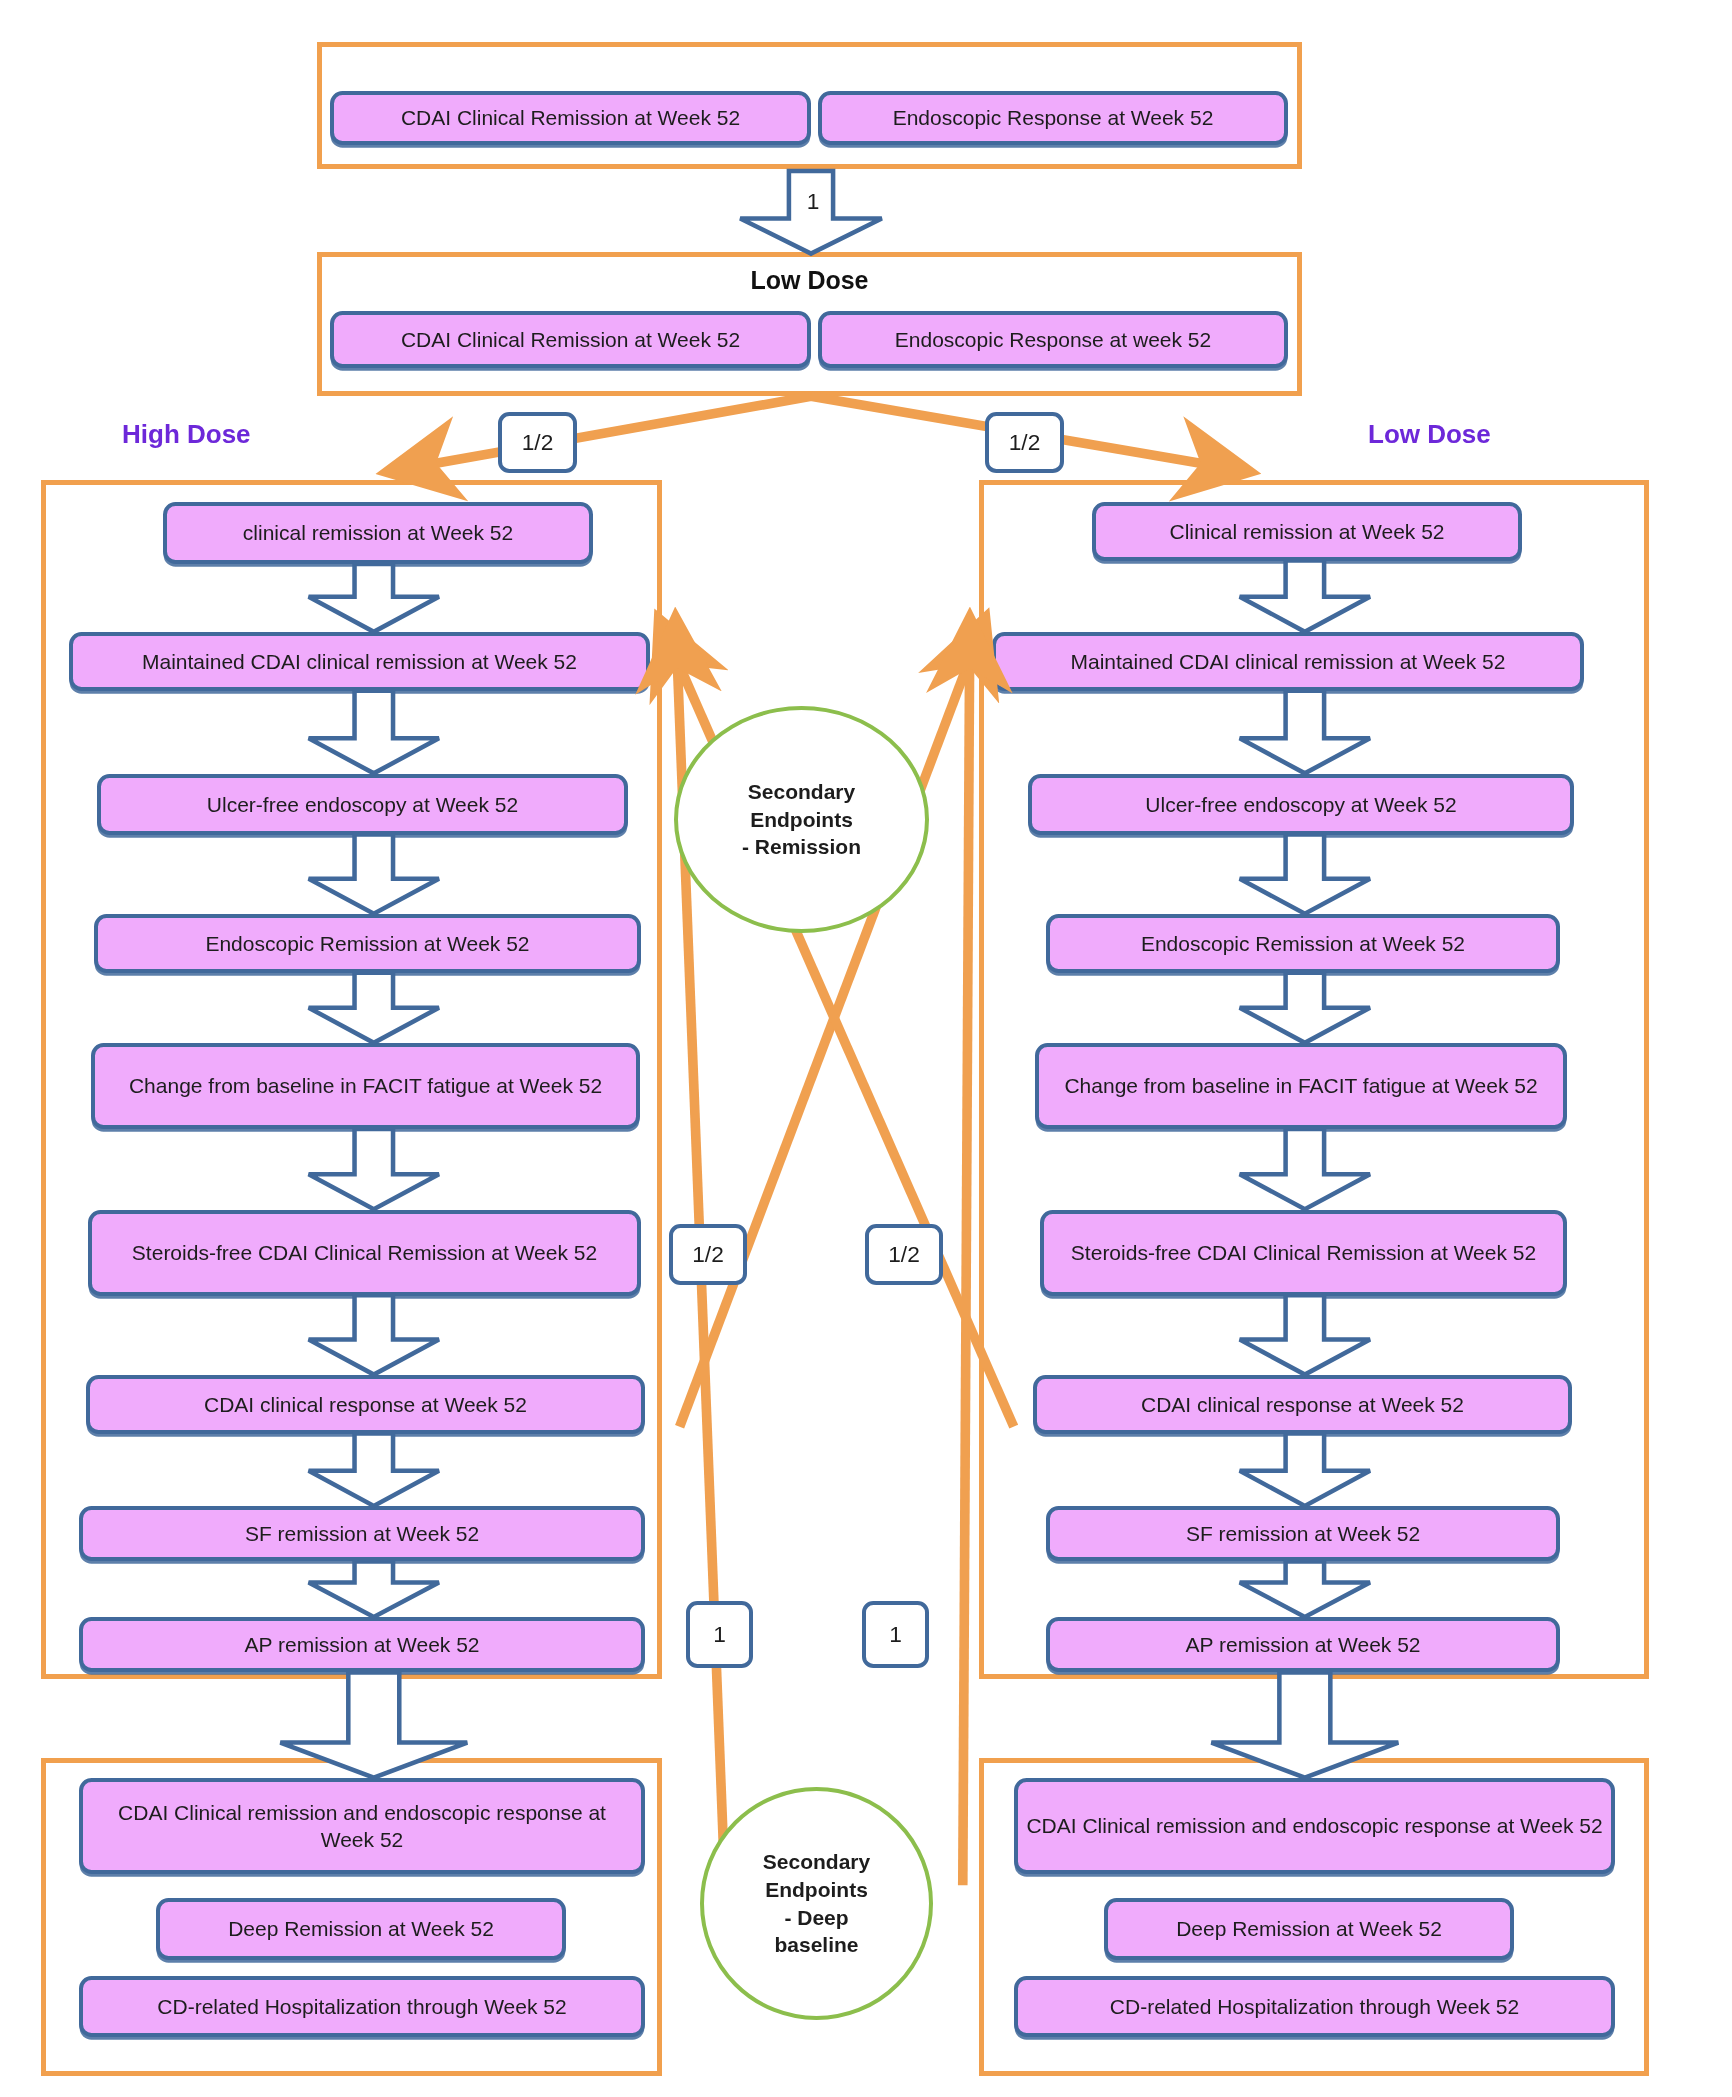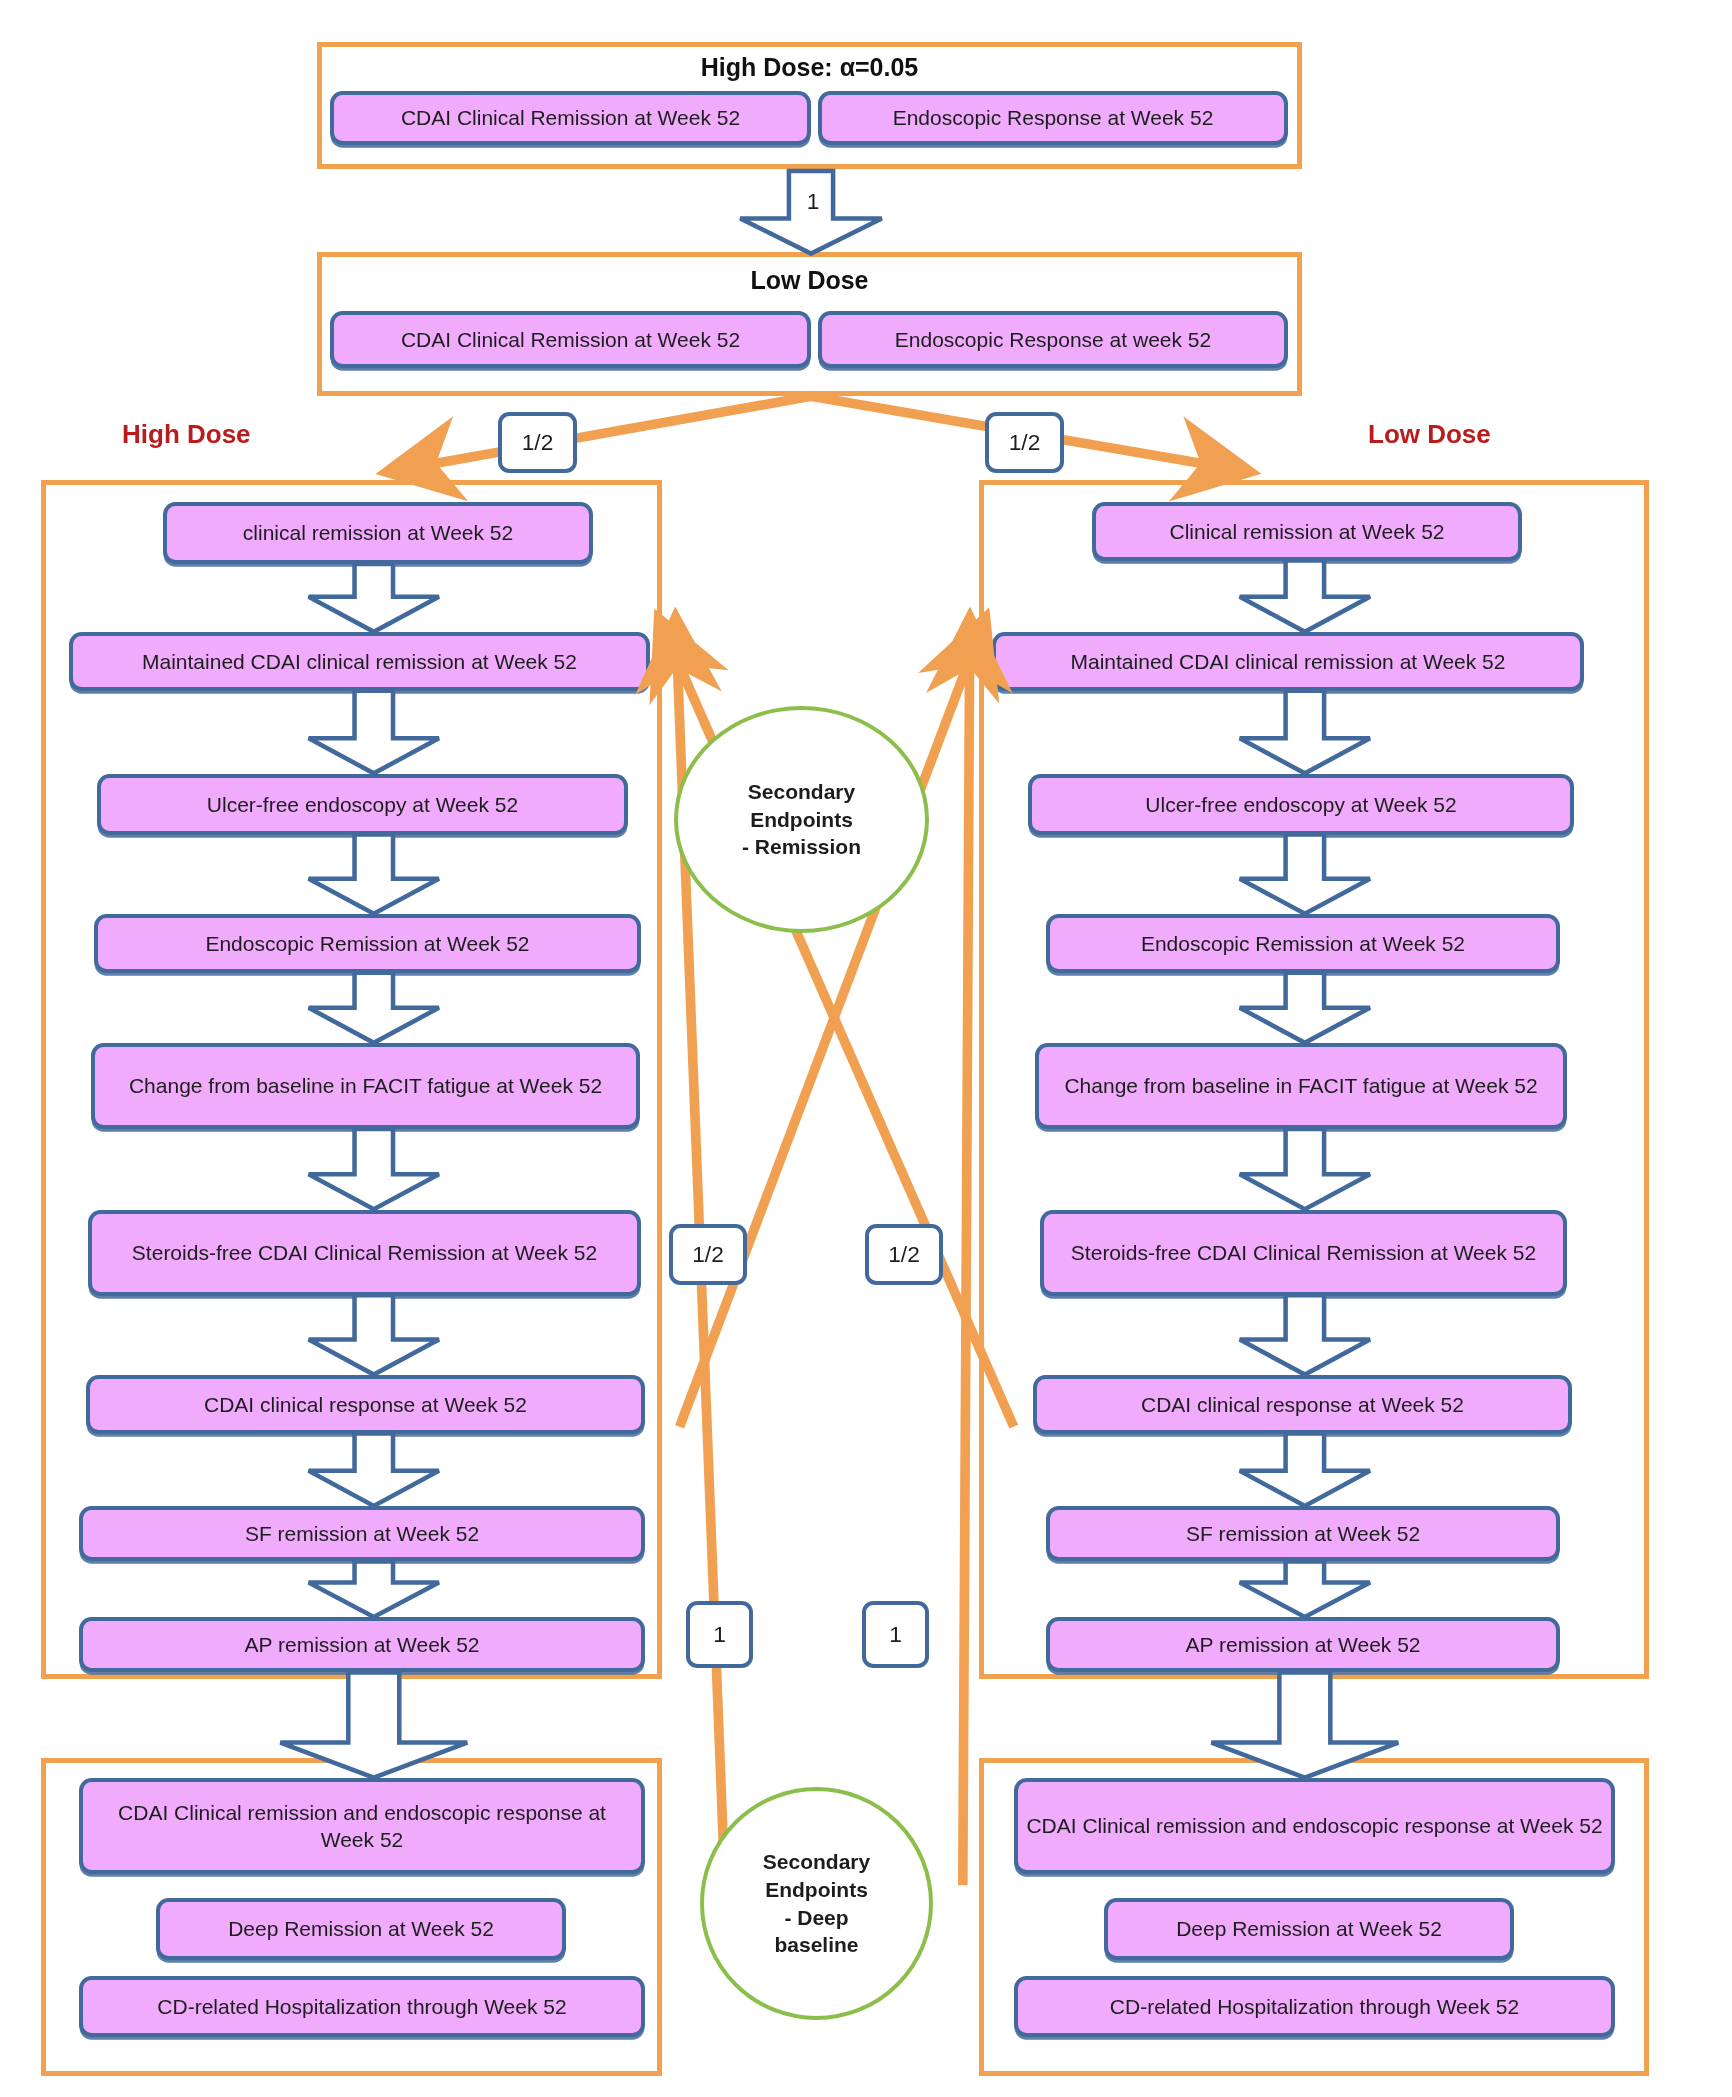--- a/index.html
+++ b/index.html
@@ -44,21 +44,21 @@
     align-items:center;
     justify-content:center;
     font-size:22.7px;
     color:#1d1d1d;
     z-index:7;
   }
   .grplabel{                   
     position:absolute;
     font-size:26px;
     font-weight:bold;
-    color:#b91c1c;
+    color:#6d28d9;
     white-space:nowrap;
   }
   .frametitle{
     position:absolute;
     width:100%;
     text-align:center;
     font-size:25px;
     font-weight:bold;
     color:#111;
   }
@@ -133,21 +133,20 @@
         <polygon points="2270,1994 2338,1994 2338,2074 2419,2074 2304,2136 2189,2074 2270,2074"></polygon>
         <polygon points="2270,2288 2338,2288 2338,2366 2419,2366 2304,2428 2189,2366 2270,2366"></polygon>
         <polygon points="2270,2532 2338,2532 2338,2598 2419,2598 2304,2660 2189,2598 2270,2598"></polygon>
         <polygon points="2270,2758 2338,2758 2338,2795.24 2419,2795.24 2304,2856 2189,2795.24 2270,2795.24"></polygon>
         <polygon points="2259,2954 2349,2954 2349,3078 2469,3078 2304,3140 2139,3078 2259,3078"></polygon>
         <polygon points="1393,302 1471,302 1471,386 1557,386 1432,448 1307,386 1393,386"></polygon>
       </g>
   </svg>
 
   <div class="orange-frame" style="left:317px; top:42px; width:985px; height:127px;">
-    <div class="frametitle" style="top:5.7px;">High Dose: α=0.05</div>
     <div class="nbox" style="left:8px; top:44px; width:481px; height:54px;">CDAI Clinical Remission at Week 52</div>
     <div class="nbox" style="left:496px; top:44px; width:470px; height:54px;">Endoscopic Response at Week 52</div>
   </div>
 
   <div class="wbox" style="left:786px; top:184px; width:54px; height:35px; border:none; box-shadow:none; background:transparent;">1</div>
 
   <div class="orange-frame" style="left:317px; top:252px; width:985px; height:144px;">
     <div class="frametitle" style="top:9px;">Low Dose</div>
     <div class="nbox" style="left:8px; top:54px; width:481px; height:57px;">CDAI Clinical Remission at Week 52</div>
     <div class="nbox" style="left:496px; top:54px; width:470px; height:57px;">Endoscopic Response at week 52</div>

